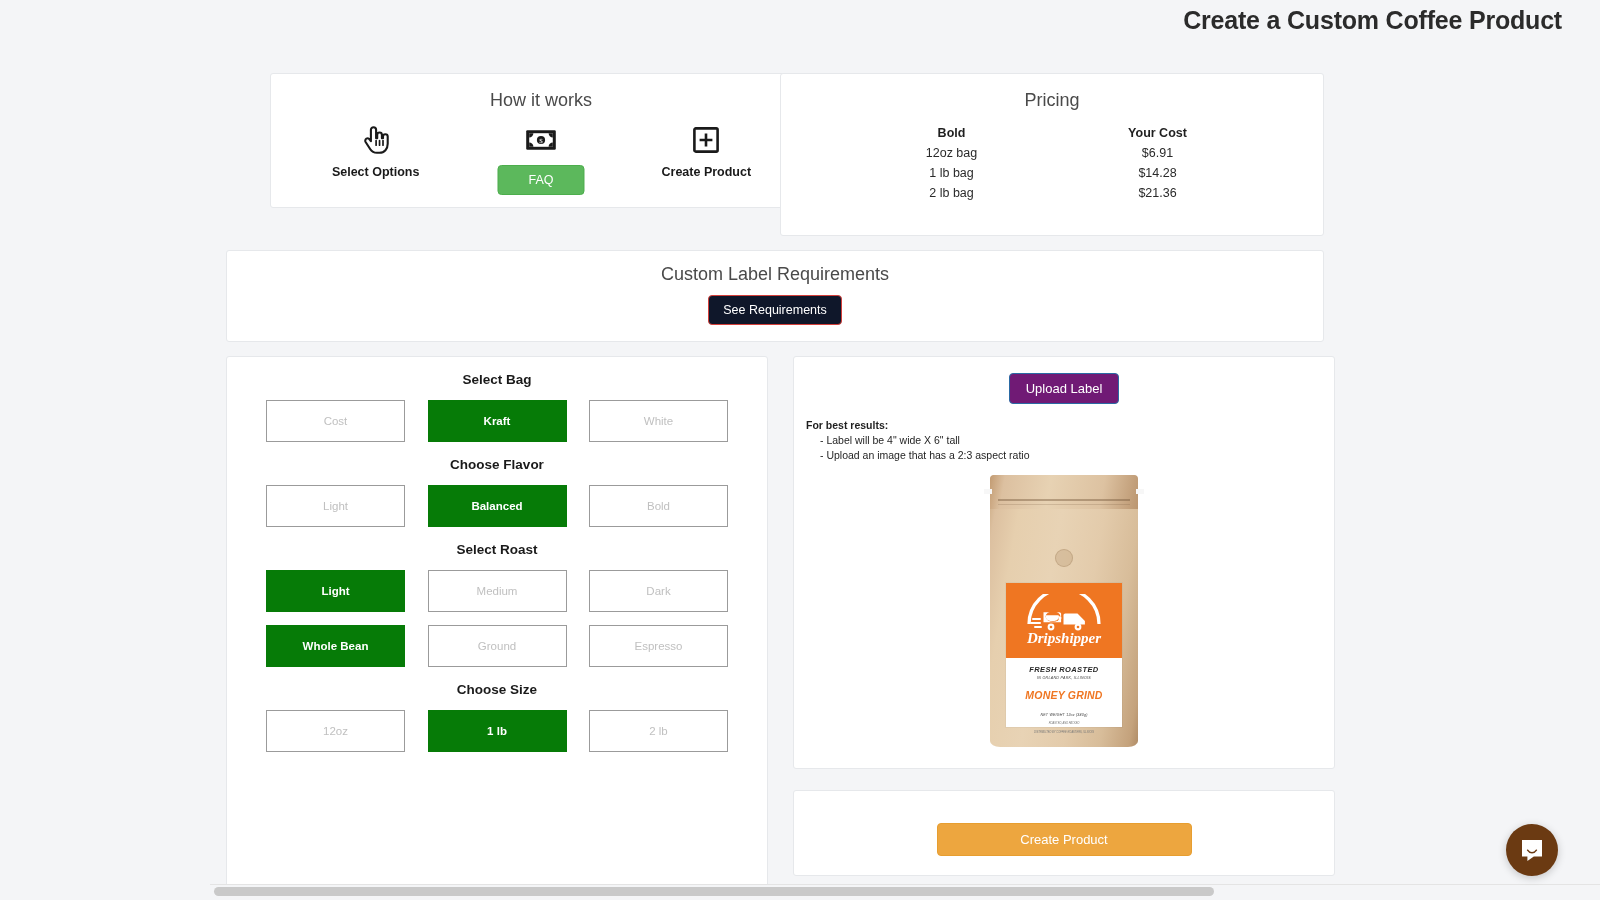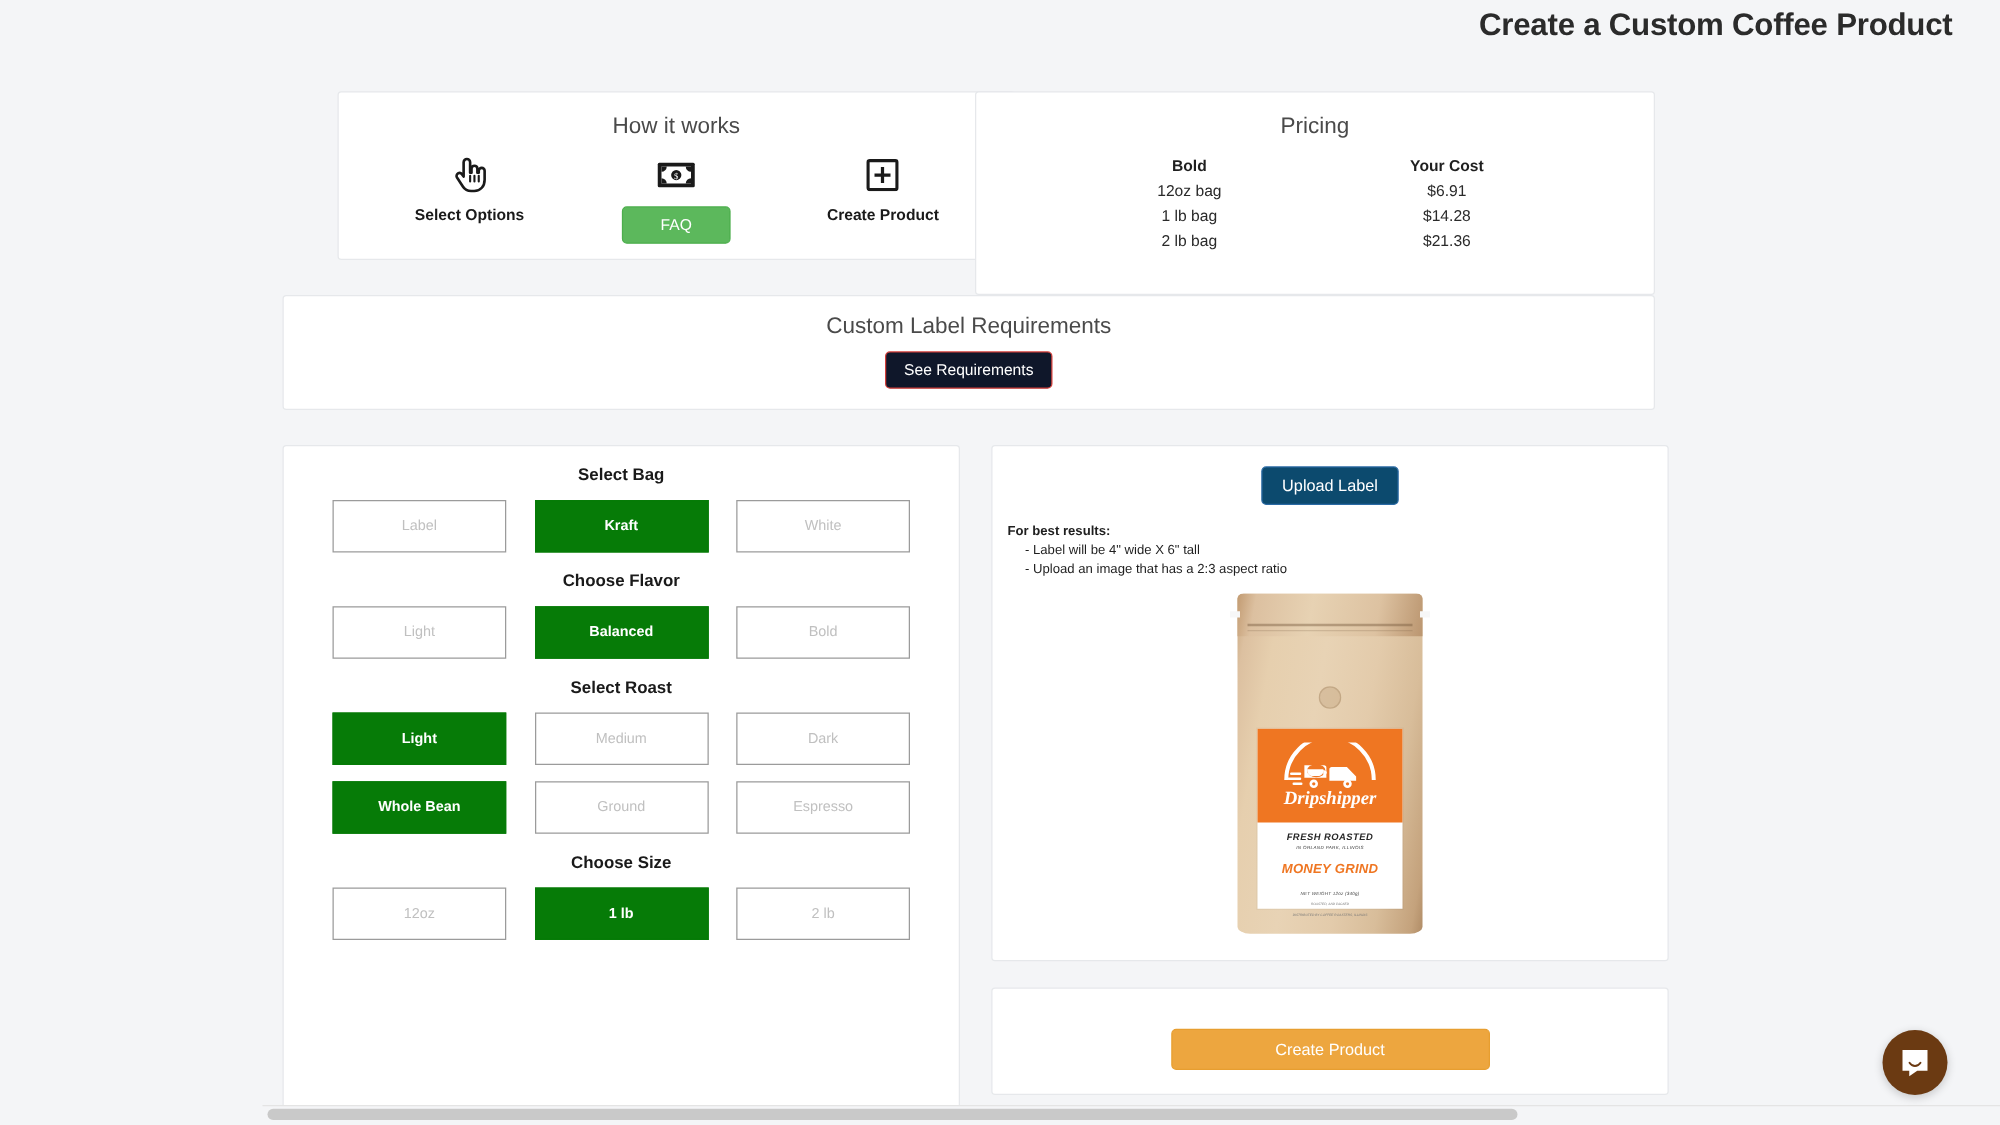--- a/index.html
+++ b/index.html
@@ -97,21 +97,21 @@
   .price-table td {
     text-align: center;
     padding: 3px 0;
     font-size: 12.5px;
     color: #2a2a2a;
   }
   .price-table th:first-child, .price-table td:first-child { padding-left: 70px; }
   .price-table th:last-child, .price-table td:last-child { padding-right: 60px; }
 
   
-  #req-card { left: 226px; top: 236px; width: 1098px; height: 92px; }
+  #req-card { left: 226px; top: 250px; width: 1098px; height: 92px; }
   .req-title {
     text-align: center;
     font-size: 18px;
     color: #4a4a4a;
     margin-top: 13px;
   }
   .req-btn {
     display: block;
     margin: 10px auto 0;
     background: #0f172a;
@@ -177,21 +177,21 @@
     width: 1000px; height: 9px;
     background: #c9c9c9;
     border-radius: 5px;
   }
 
   
   #preview-card { left: 793px; top: 356px; width: 542px; height: 413px; }
   .upload-btn {
     display: block;
     margin: 16px auto 0;
-    background: #0c4a6e;
+    background: #701a75;
     border: 1px solid #2a6aa4;
     border-radius: 4px;
     color: #fff;
     font-size: 13px;
     padding: 7px 16px;
     cursor: pointer;
     font-family: "Liberation Sans", sans-serif;
   }
   .tips {
     margin: 14px 0 0 12px;
@@ -413,21 +413,21 @@
 
   <div class="card" id="req-card">
     <div class="req-title">Custom Label Requirements</div>
     <button class="req-btn">See Requirements</button>
   </div>
 
   <div class="card" id="options-card">
 
     <div class="opt-group-title">Select Bag</div>
     <div class="opt-row">
-      <div class="opt-btn">Label</div>
+      <div class="opt-btn">Cost</div>
       <div class="opt-btn selected">Kraft</div>
       <div class="opt-btn">White</div>
     </div>
 
     <div class="opt-group-title">Choose Flavor</div>
     <div class="opt-row">
       <div class="opt-btn">Light</div>
       <div class="opt-btn selected">Balanced</div>
       <div class="opt-btn">Bold</div>
     </div>

